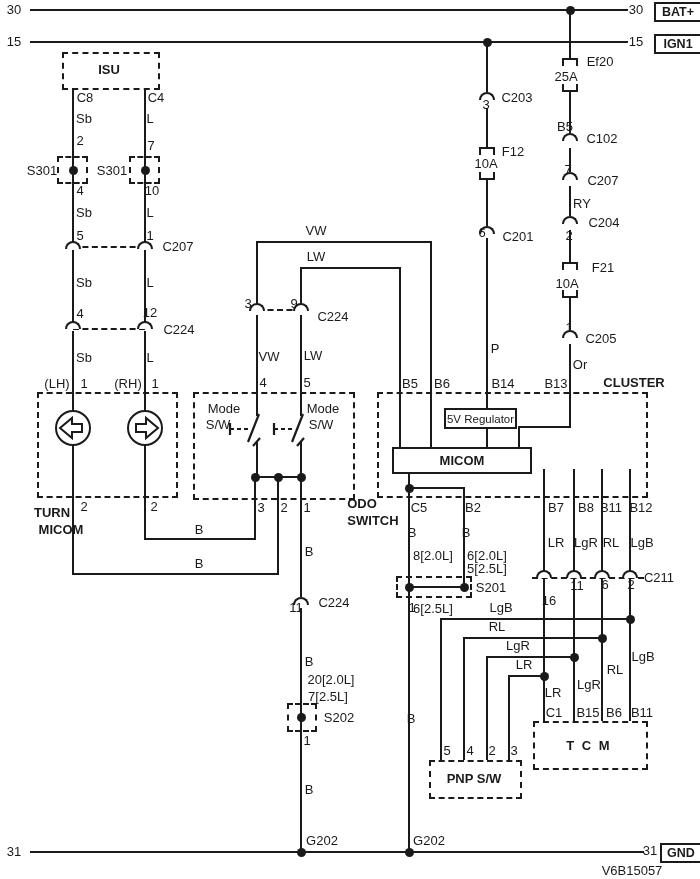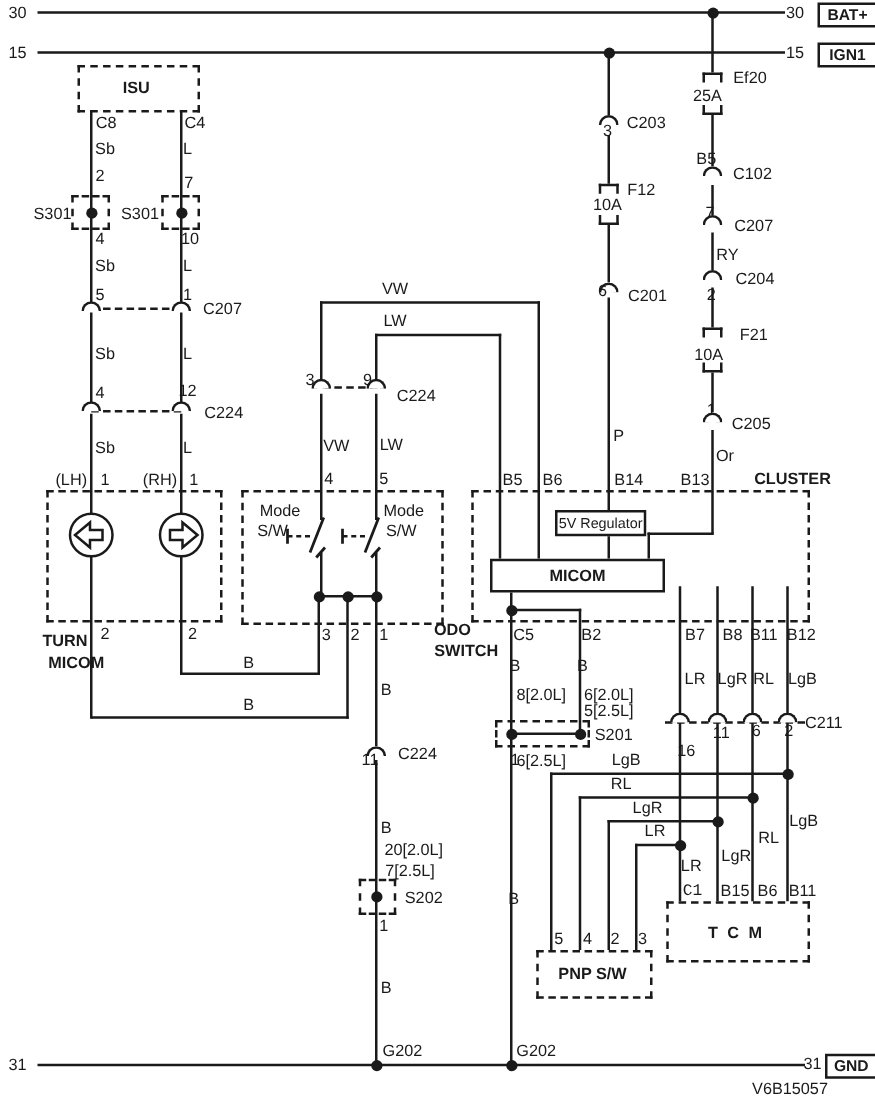--- a/index.html
+++ b/index.html
@@ -307,21 +307,21 @@
       <div class="lbl" style="left: 631px; top: 585px;">2</div>
       <div class="lbl" style="left: 659px; top: 578px;">C211</div>
       <div class="lbl" style="left: 501px; top: 608px;">LgB</div>
       <div class="lbl" style="left: 497px; top: 627px;">RL</div>
       <div class="lbl" style="left: 518px; top: 646px;">LgR</div>
       <div class="lbl" style="left: 524px; top: 665px;">LR</div>
       <div class="lbl" style="left: 643px; top: 657px;">LgB</div>
       <div class="lbl" style="left: 615px; top: 670px;">RL</div>
       <div class="lbl" style="left: 589px; top: 685px;">LgR</div>
       <div class="lbl" style="left: 553px; top: 693px;">LR</div>
-      <div class="lbl" style="left: 554px; top: 713px; font-family: Liberation Mono, monospace;">C1</div>
+      <div class="lbl" style="left: 554px; top: 713px;">C1</div>
       <div class="lbl" style="left: 588px; top: 713px;">B15</div>
       <div class="lbl" style="left: 614px; top: 713px;">B6</div>
       <div class="lbl" style="left: 642px; top: 713px;">B11</div>
       <div class="lbl" style="left: 447px; top: 751px;">5</div>
       <div class="lbl" style="left: 470px; top: 751px;">4</div>
       <div class="lbl" style="left: 492px; top: 751px;">2</div>
       <div class="lbl" style="left: 514px; top: 751px;">3</div>
     </div>
 
 </div>

